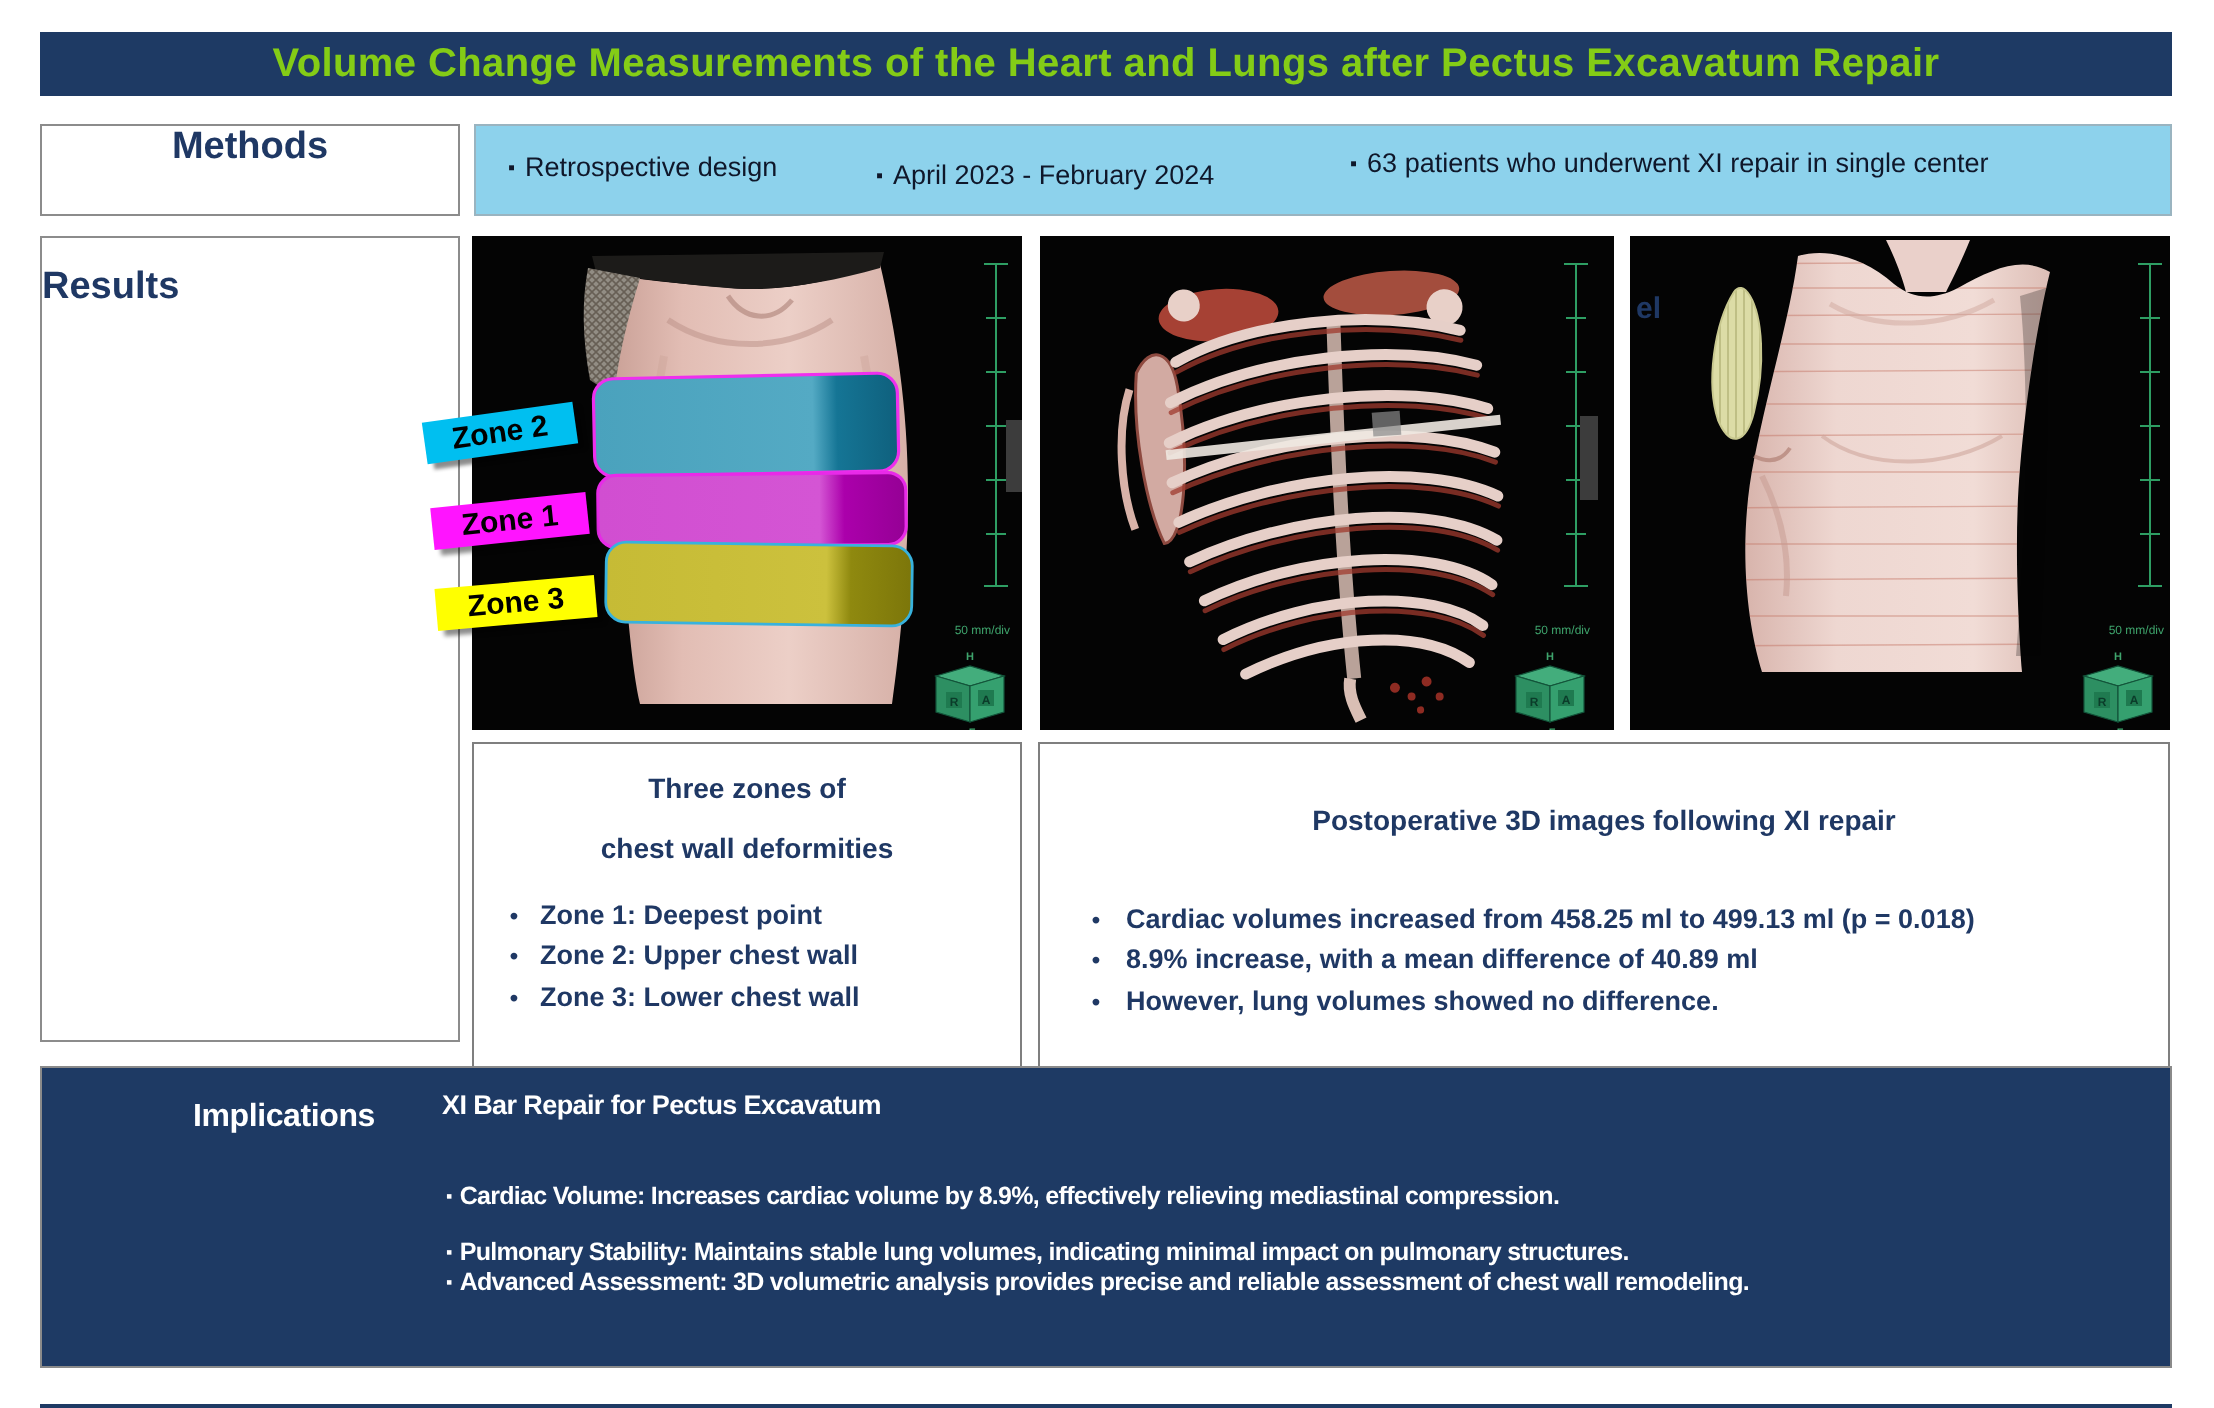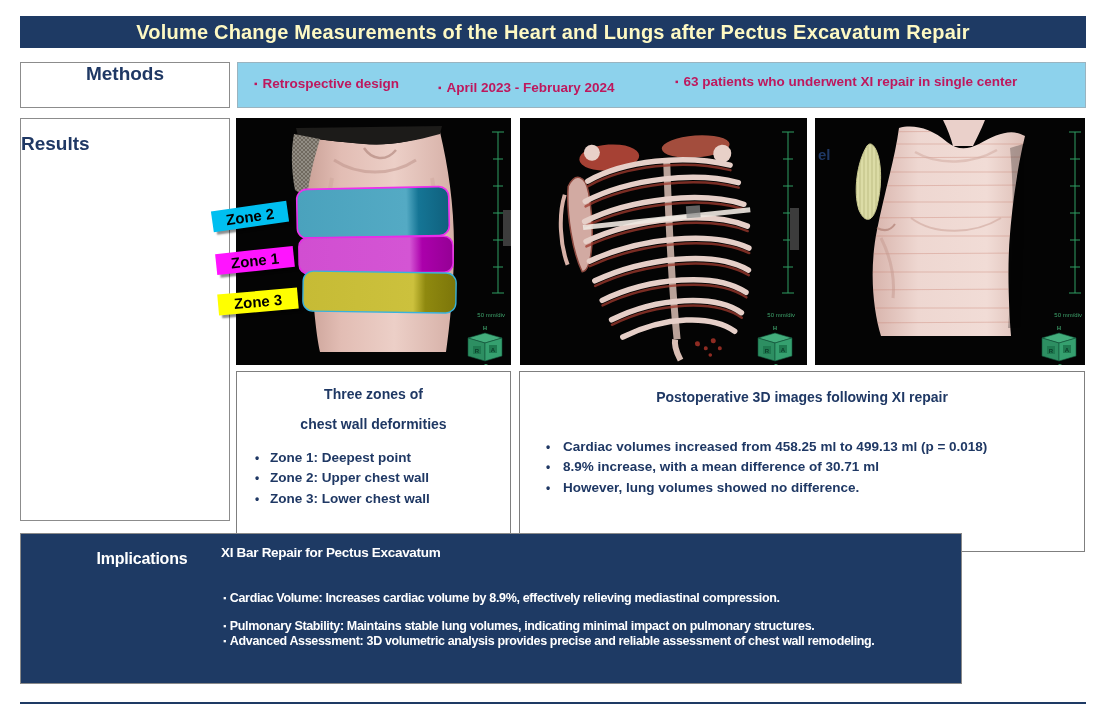--- a/index.html
+++ b/index.html
@@ -2,29 +2,29 @@
 <html><head>
 <meta charset="utf-8">
 <style>
   html,body{margin:0;padding:0;background:#ffffff;}
   .page{position:relative;width:1107px;height:704px;background:#ffffff;overflow:hidden;
         font-family:"Liberation Sans",sans-serif;}
 
   
   .title-bar{position:absolute;left:20px;top:16px;width:1066px;height:32px;background:#1e3a64;
              display:flex;align-items:center;justify-content:center;}
-  .title-bar span{color:#fef9c3;font-size:20px;font-weight:700;letter-spacing:.2px;white-space:nowrap;}
+  .title-bar span{color:#84cc16;font-size:20px;font-weight:700;letter-spacing:.2px;white-space:nowrap;}
 
   
   .methods-box{position:absolute;left:20px;top:62px;width:210px;height:46px;background:#ffffff;
                border:1.5px solid #8c8c8c;display:flex;justify-content:center;box-sizing:border-box;}
   .methods-box span{color:#1f3864;font-size:19px;font-weight:700;}
   .methods-bar{position:absolute;left:237px;top:62px;width:849px;height:46px;background:#8dd2ec;
                border:1px solid #9ab4c0;box-sizing:border-box;}
-  .mitem{position:absolute;color:#be185d;font-size:13.5px;font-weight:700;white-space:nowrap;}
+  .mitem{position:absolute;color:#0f172a;font-size:13.5px;font-weight:400;white-space:nowrap;}
   .mitem .sq{font-size:10px;margin-right:5px;vertical-align:1px;}
   .mi0{left:16px;top:13px;} .mi1{left:200px;top:17px;} .mi2{left:437px;top:11px;}
 
   
   .results-box{position:absolute;left:20px;top:118px;width:210px;height:403px;background:#ffffff;
                border:1.5px solid #8c8c8c;box-sizing:border-box;text-align:left;}
   .results-box span{display:inline-block;margin-top:14px;color:#1f3864;font-size:19px;font-weight:700;}
 
   
   .img{position:absolute;top:118px;height:247px;background:#000;z-index:1;}
@@ -47,31 +47,31 @@
   .frag{position:absolute;left:818px;top:146px;width:20px;height:21px;overflow:hidden;z-index:3;
         color:#1f3864;font-size:15px;font-weight:700;}
 
   
   .panel{position:absolute;top:371px;height:181px;background:#ffffff;border:1.5px solid #7f7f7f;
          box-sizing:border-box;color:#1f3864;}
   .zones-panel{left:236px;width:275px;}
   .postop-panel{left:519px;width:566px;}
   .ptitle{text-align:center;font-size:14px;font-weight:700;line-height:30px;}
   .zones-panel .pt1{margin-top:7px;}
-  .postop-panel .pt1{margin-top:10px;}
+  .postop-panel .pt1{margin-top:23px;}
   .plist{list-style:none;margin:0;padding:0;font-size:13.5px;font-weight:700;}
   .plist li{line-height:19.3px;white-space:nowrap;}
   .plist .dot{display:inline-block;width:14px;text-align:center;font-size:12px;}
   .zones-panel .plist{margin-top:9px;padding-left:13px;}
   .zones-panel .plist span.t{margin-left:6px;}
   .postop-panel .plist{margin-top:25px;padding-left:21px;}
   .postop-panel .plist span.t{margin-left:8px;}
 
   
-  .implications{position:absolute;left:20px;top:533px;width:942px;height:151px;background:#1e3a64;
+  .implications{position:absolute;left:20px;top:533px;width:1066px;height:151px;background:#1e3a64;
                 border:1px solid #8a8a8a;box-sizing:border-box;color:#ffffff;z-index:2;}
   .imp-label{position:absolute;left:46px;top:16px;width:150px;text-align:center;font-size:16px;font-weight:600;letter-spacing:-.2px;}
   .imp-head{position:absolute;left:200px;top:11px;font-size:13.5px;font-weight:700;letter-spacing:-.3px;white-space:nowrap;}
   .imp-line{position:absolute;left:202px;font-size:12.5px;font-weight:600;letter-spacing:-.35px;white-space:nowrap;}
   .imp-line .sq{font-size:9px;margin-right:4px;vertical-align:1px;}
   .il0{top:57px;} .il1{top:85px;} .il2{top:100px;text-align:center;}
 
   .bottom-strip{position:absolute;left:20px;top:702px;width:1066px;height:6px;background:#1e3a64;}
 </style>
 </head>
@@ -316,21 +316,21 @@
       <li><span class="dot">•</span><span class="t">Zone 1: Deepest point</span></li>
       <li><span class="dot">•</span><span class="t">Zone 2: Upper chest wall</span></li>
       <li><span class="dot">•</span><span class="t">Zone 3: Lower chest wall</span></li>
     </ul>
   </div>
 
   <div class="panel postop-panel">
     <div class="ptitle pt1">Postoperative 3D images following XI repair</div>
     <ul class="plist">
       <li><span class="dot">•</span><span class="t">Cardiac volumes increased from 458.25 ml to 499.13 ml (p = 0.018)</span></li>
-      <li><span class="dot">•</span><span class="t">8.9% increase, with a mean difference of 30.71 ml</span></li>
+      <li><span class="dot">•</span><span class="t">8.9% increase, with a mean difference of 40.89 ml</span></li>
       <li><span class="dot">•</span><span class="t">However, lung volumes showed no difference.</span></li>
     </ul>
   </div>
 
   <div class="implications">
     <span class="imp-label">Implications</span>
     <div class="imp-head">XI Bar Repair for Pectus Excavatum</div>
     <div class="imp-line il0"><span class="sq">▪</span><span>Cardiac Volume: Increases cardiac volume by 8.9%, effectively relieving mediastinal compression.</span></div>
     <div class="imp-line il1"><span class="sq">▪</span><span>Pulmonary Stability: Maintains stable lung volumes, indicating minimal impact on pulmonary structures.</span></div>
     <div class="imp-line il2"><span class="sq">▪</span><span>Advanced Assessment: 3D volumetric analysis provides precise and reliable assessment of chest wall remodeling.</span></div>

